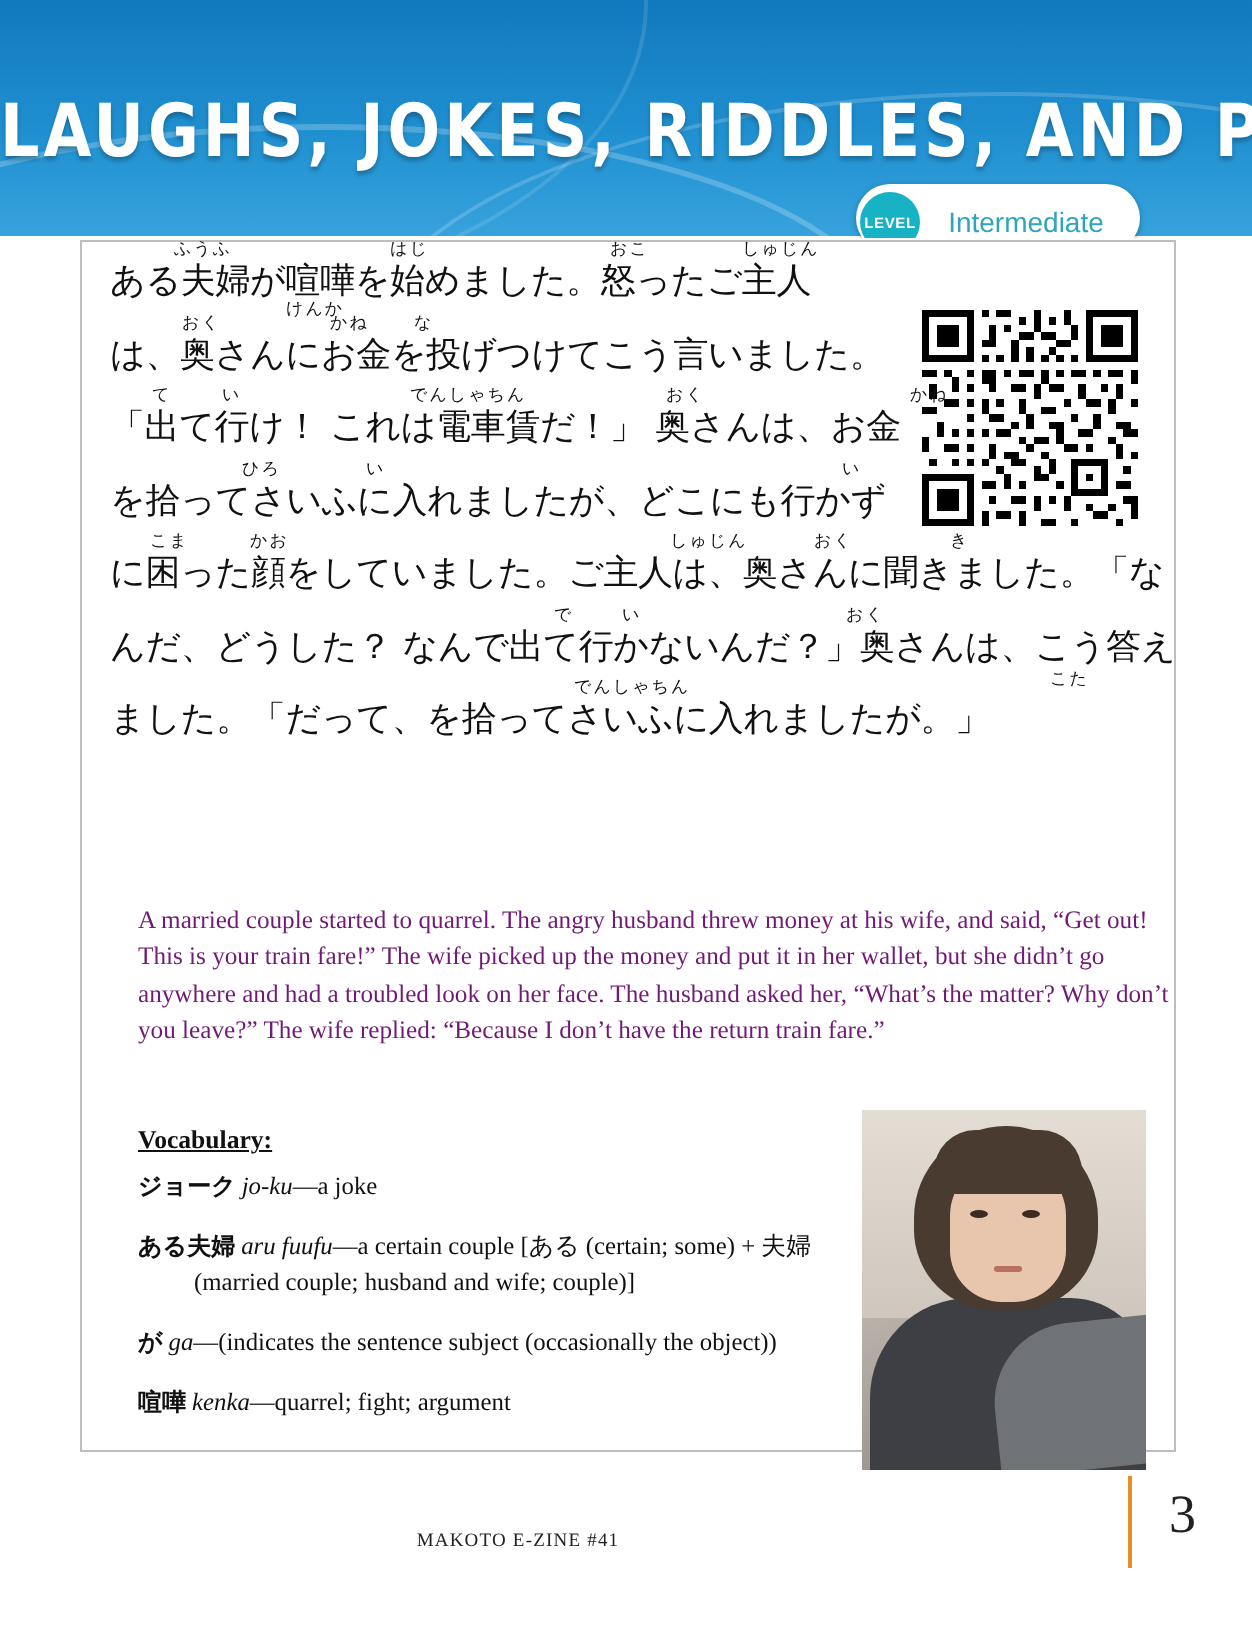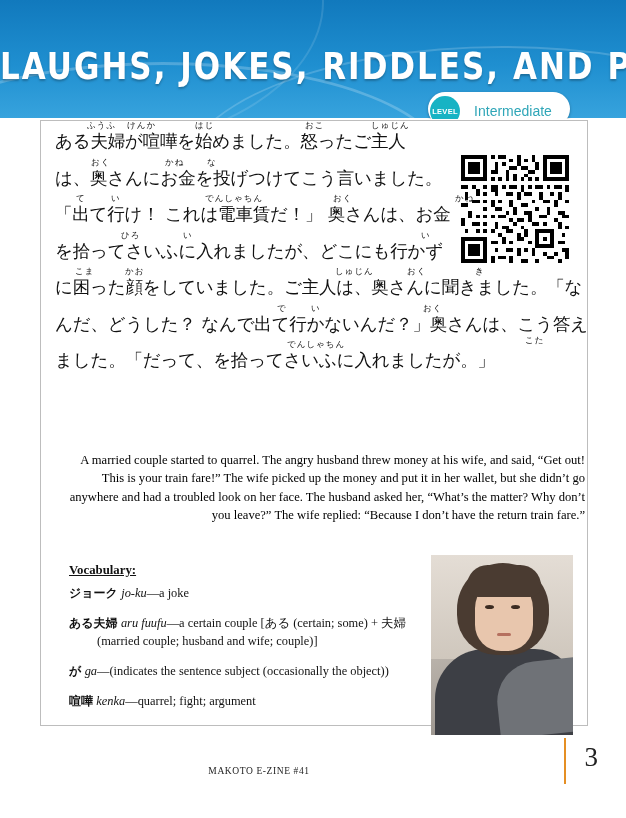--- a/index.html
+++ b/index.html
@@ -159,22 +159,22 @@
   .qr svg { display: block; }
 
   
   .en-block {
     position: absolute;
     left: 14px; top: 318px;
     width: 516px;
     font-family: "Liberation Serif", serif;
     font-size: 12.6px;
     line-height: 1.45;
-    color: #000000;
-    text-align: right;
+    color: #701a75;
+    text-align: left;
   }
 
   
   .vocab-head {
     position: absolute;
     left: 14px; top: 430px;
     font-family: "Liberation Serif", serif;
     font-size: 12.8px;
     font-weight: bold;
     text-decoration: underline;
@@ -184,21 +184,21 @@
     position: absolute;
     left: 14px; top: 452px;
     width: 420px;
     font-family: "Liberation Serif", serif;
     font-size: 12.4px;
     color: #111;
     line-height: 1.4;
   }
   .vocab-item { margin-bottom: 13px; position: relative; }
   .vocab-item .jpword {
-    font-family: Liberation Sans, sans-serif;
+    font-family: Liberation Serif, serif;
     font-size: 12px;
     font-weight: bold;
   }
   .vocab-item i { }
   .vocab-item .indent { display: block; padding-left: 28px; }
   .mini-furi {
     position: absolute;
     font-size: 7px;
     font-family: "DejaVu Sans", sans-serif;
     letter-spacing: .5px;
@@ -465,21 +465,21 @@
             <rect x="16" y="28" width="2" height="1"></rect>
           <rect x="20" y="28" width="1" height="1"></rect>
             <rect x="23" y="27" width="2" height="1"></rect>
           <rect x="26" y="28" width="1" height="1"></rect>
             <rect x="28" y="26" width="1" height="2"></rect>
         </g>
       </svg>
     </div>
 
     <div class="jp-block" id="jp-block">
-        <div class="jp-line"><span>ある夫婦が喧嘩を始めました。怒ったご主人</span><span class="furi" style="left: 32px;">ふうふ</span><span class="furi" style="left: 72px;">けんか</span><span class="furi" style="left: 140px;">はじ</span><span class="furi" style="left: 250px;">おこ</span><span class="furi" style="left: 316px;">しゅじん</span></div>
+        <div class="jp-line"><span>ある夫婦が喧嘩を始めました。怒ったご主人</span><span class="furi" style="left: 32px;">ふうふ</span><span class="furi" style="left: 88px; margin-top: 30px;">けんか</span><span class="furi" style="left: 140px;">はじ</span><span class="furi" style="left: 250px;">おこ</span><span class="furi" style="left: 316px;">しゅじん</span></div>
         <div class="jp-line"><span>は、奥さんにお金を投げつけてこう言いました。</span><span class="furi" style="left: 36px;">おく</span><span class="furi" style="left: 110px;">かね</span><span class="furi" style="left: 152px;">な</span></div>
         <div class="jp-line"><span>「出て行け！ これは電車賃だ！」 奥さんは、お金</span><span class="furi" style="left: 21px;">て</span><span class="furi" style="left: 56px;">い</span><span class="furi" style="left: 150px;">でんしゃちん</span><span class="furi" style="left: 278px;">おく</span><span class="furi" style="left: 400px;">かね</span></div>
         <div class="jp-line"><span>を拾ってさいふに入れましたが、どこにも行かず</span><span class="furi" style="left: 22px; margin-left: 44px;">ひろ</span><span class="furi" style="left: 128px;">い</span><span class="furi" style="left: 366px;">い</span></div>
         <div class="jp-line wide"><span>に困った顔をしていました。ご主人は、奥さんに聞きました。「な</span><span class="furi" style="left: 20px; text-align: right;">こま</span><span class="furi" style="left: 70px;">かお</span><span class="furi" style="left: 280px;">しゅじん</span><span class="furi" style="left: 352px;">おく</span><span class="furi" style="left: 420px;">き</span></div>
         <div class="jp-line wide"><span>んだ、どうした？ なんで出て行かないんだ？」奥さんは、こう答え</span><span class="furi" style="left: 222px;">で</span><span class="furi" style="left: 256px;">い</span><span class="furi" style="left: 368px;">おく</span><span class="furi" style="left: 470px; margin-top: 32px;">こた</span></div>
         <div class="jp-line wide"><span>ました。「だって、を拾ってさいふに入れましたが。」</span><span class="furi" style="left: 232px;">でんしゃちん</span></div>
       </div>
 
     <div class="en-block">A married couple started to quarrel. The angry husband threw money at his wife, and said, “Get out! This is your train fare!” The wife picked up the money and put it in her wallet, but she didn’t go anywhere and had a troubled look on her face. The husband asked her, “What’s the matter? Why don’t you leave?” The wife replied: “Because I don’t have the return train fare.”</div>
 

